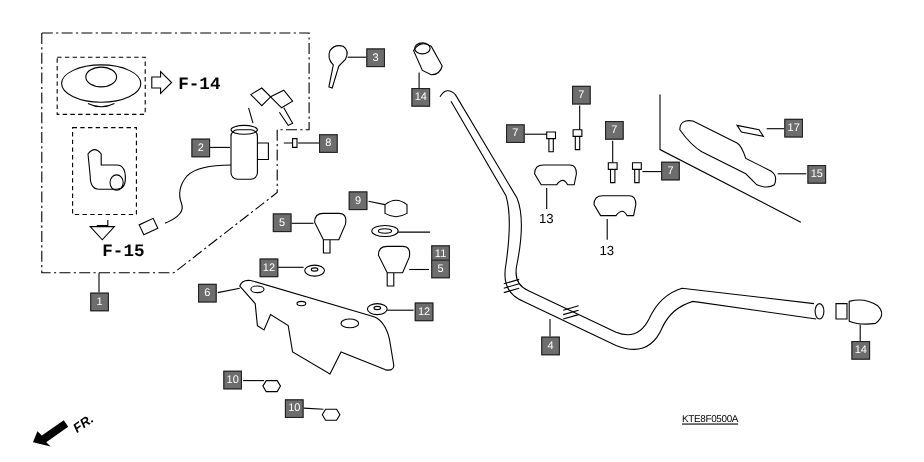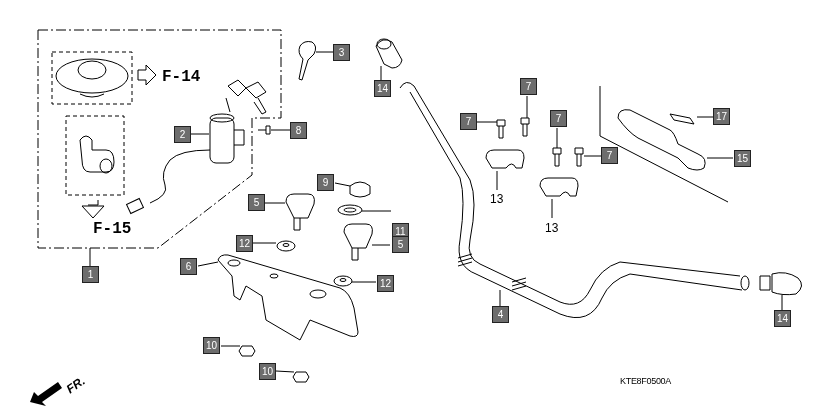--- a/index.html
+++ b/index.html
@@ -1,21 +1,21 @@
 <!DOCTYPE html>
 <html><head>
 <meta charset="utf-8">
 <style>
   html, body { margin: 0; padding: 0; background: #ffffff; }
   body { width: 840px; height: 420px; position: relative; overflow: hidden; font-family: "Liberation Sans", sans-serif; }
   #diagram { position: absolute; left: 0; top: 0; width: 840px; height: 420px; }
   .callout { position: absolute; width: 15px; height: 15px; background: #6d6d6d; border: 1px solid #222; color: #fff; font-size: 10px; line-height: 15px; text-align: center; box-sizing: content-box; }
   .plain-label { position: absolute; font-size: 12px; color: #000; text-align: right; }
   .ref-label { position: absolute; font-size: 16px; font-weight: bold; color: #000; font-family: Liberation Mono, monospace; }
-  .code { position: absolute; left: 620px; top: 376px; font-size: 9px; color: #000; letter-spacing: -0.3px; }
+  .code { position: absolute; left: 620px; top: 376px; font-size: 9px; color: #000; letter-spacing: -0.3px; text-decoration: underline; }
   .fr { position: absolute; left: 66px; top: 378px; font-size: 12px; font-weight: bold; font-style: italic; transform: rotate(-35deg); color: #000; }
 </style>
 </head>
 <body>
 
 <svg id="diagram" viewBox="0 0 840 420" xmlns="http://www.w3.org/2000/svg">
   <g fill="none" stroke="#000" stroke-width="1">
 
     <path d="M38 30 H281 V118 H252 V175 L158 248 H38 Z" stroke-dasharray="10 3 2 3"></path>
     <line x1="90" y1="248" x2="90" y2="266"></line>

